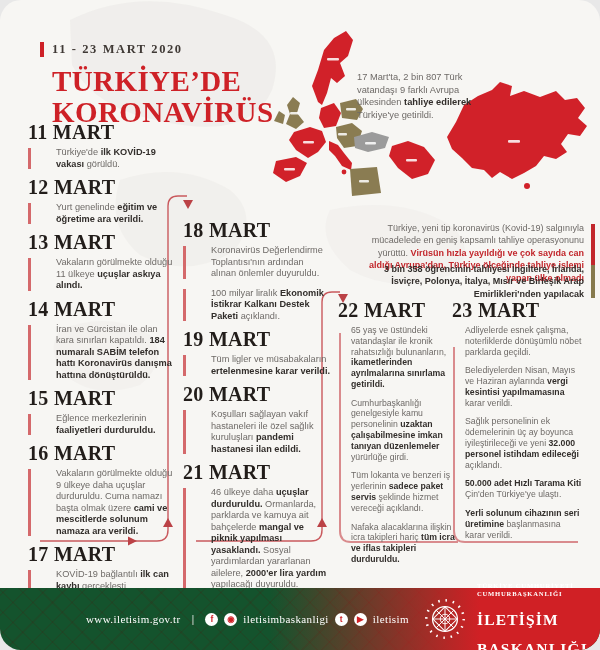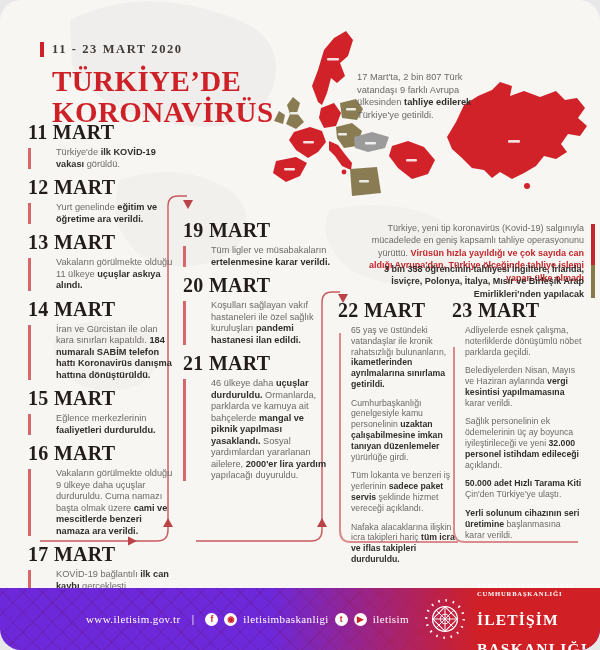--- a/index.html
+++ b/index.html
@@ -41,21 +41,21 @@
   .rblock{position:absolute;left:356px;width:228px;text-align:right;z-index:3;
           padding-right:11px;font-size:9px;line-height:1.38;}
   .rb1{top:222px;color:#6e6a67;}
   .rb1 .red{font-weight:bold;color:#c2272c;}
   .rb2{top:263px;color:#3a342e;font-weight:bold;}
   .rblock::after{content:"";position:absolute;right:0;top:2px;bottom:2px;width:4px;}
   .rb1::after{background:#c2272c;}
   .rb2::after{background:#867a4d;}
 
   
-  .footer{position:absolute;left:0;bottom:0;width:600px;height:62px;background:#6d28d9;
+  .footer{position:absolute;left:0;bottom:0;width:600px;height:62px;background:#14532d;
           display:flex;align-items:center;color:#fff;z-index:4;}
   .footer::before{content:"";position:absolute;inset:0;
      background-image:
        linear-gradient(90deg, rgba(208,32,37,0) 45%, #d02025 80%),
        repeating-linear-gradient(45deg, rgba(90,0,0,.10) 0 1.5px, transparent 1.5px 14px),
        repeating-linear-gradient(-45deg, rgba(90,0,0,.10) 0 1.5px, transparent 1.5px 14px);}
   .footer>*{position:relative;}
   .flinks{display:flex;align-items:center;gap:6px;margin-left:86px;font-size:11px;}
   .site,.handle{font-family:"Liberation Serif",serif;letter-spacing:.4px;}
   .fsep{opacity:.75;margin:0 5px;font-weight:300;}
@@ -167,29 +167,34 @@
     <section class="entry">
       <h2>14 MART</h2>
       <p class="para"><span>İran ve Gürcistan ile olan kara sınırları kapatıldı. </span><span class="b">184 numaralı SABİM telefon hattı Koronavirüs danışma hattına dönüştürüldü.</span></p>
     </section>
     <section class="entry">
       <h2>15 MART</h2>
       <p class="para"><span>Eğlence merkezlerinin </span><span class="b">faaliyetleri durduruldu.</span></p>
     </section>
     <section class="entry">
       <h2>16 MART</h2>
-      <p class="para"><span>Vakaların görülmekte olduğu 9 ülkeye daha uçuşlar durduruldu. Cuma namazı başta olmak üzere </span><span class="b">cami ve mescitlerde benzeri namaza ara verildi.</span></p>
+      <p class="para"><span>Vakaların görülmekte olduğu 9 ülkeye daha uçuşlar durduruldu. Cuma namazı başta olmak üzere </span><span class="b">cami ve mescitlerde solunum namaza ara verildi.</span></p>
     </section>
     <section class="entry">
       <h2>17 MART</h2>
       <p class="para"><span>KOVİD-19 bağlantılı </span><span class="b">ilk can kaybı</span><span> gerçekleşti.</span></p>
     </section>
   </div>
 
   <div class="col col2">
+    <section class="entry">
+      <h2>18 MART</h2>
+      <p class="para"><span>Koronavirüs Değerlendirme Toplantısı'nın ardından alınan önlemler duyuruldu.</span></p>
+      <p class="para"><span>100 milyar liralık </span><span class="b">Ekonomik İstikrar Kalkanı Destek Paketi</span><span> açıklandı.</span></p>
+    </section>
     <section class="entry">
       <h2>19 MART</h2>
       <p class="para"><span>Tüm ligler ve müsabakaların </span><span class="b">ertelenmesine karar verildi.</span></p>
     </section>
     <section class="entry">
       <h2>20 MART</h2>
       <p class="para"><span>Koşulları sağlayan vakıf hastaneleri ile özel sağlık kuruluşları </span><span class="b">pandemi hastanesi ilan edildi.</span></p>
     </section>
     <section class="entry">
       <h2>21 MART</h2>

